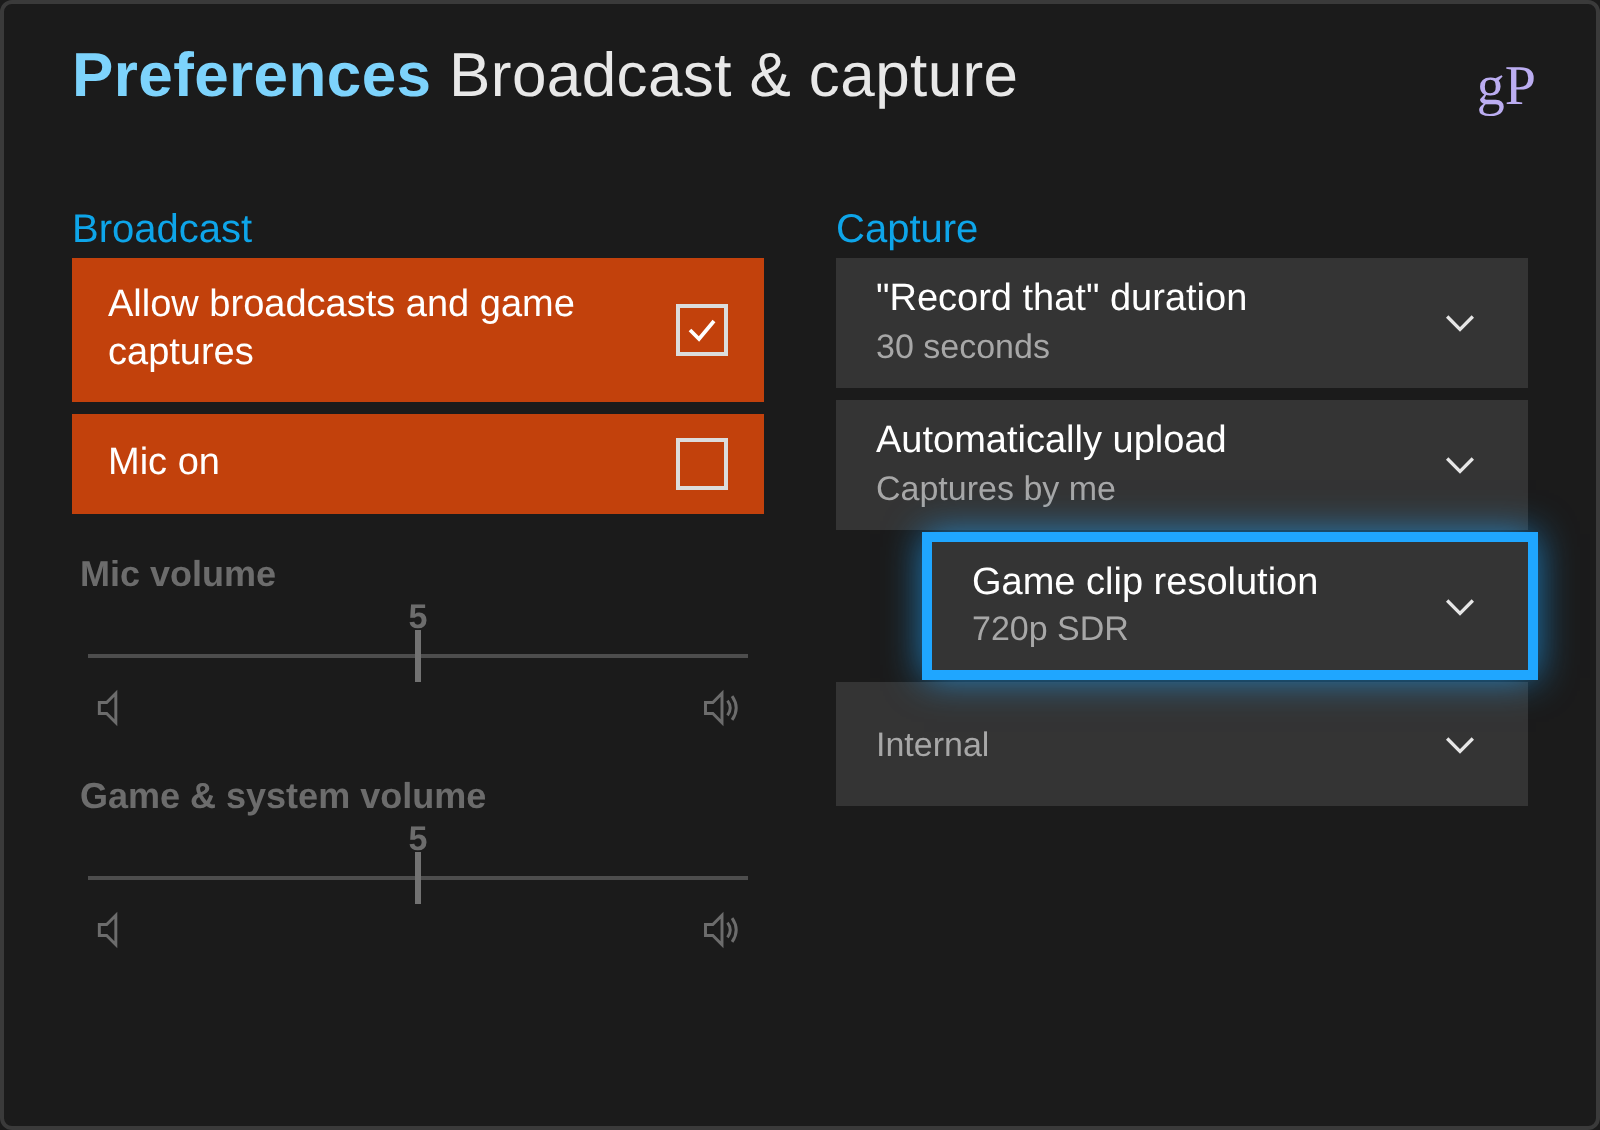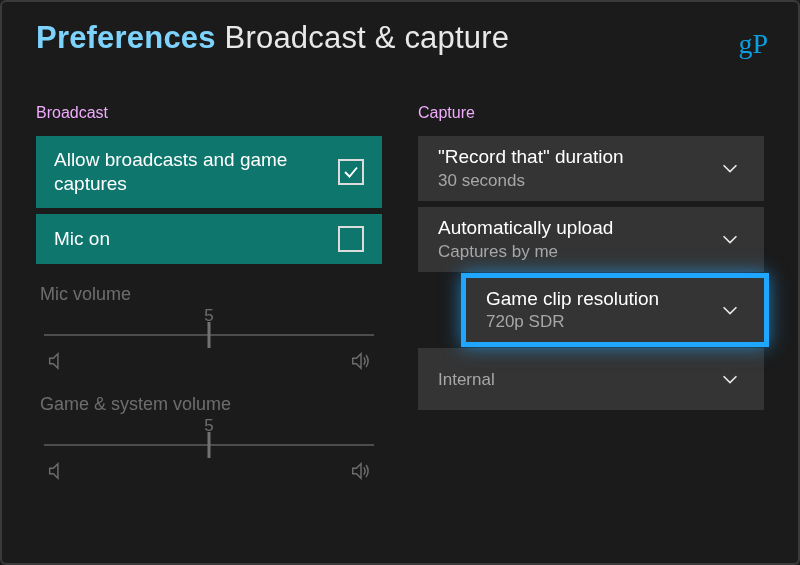--- a/index.html
+++ b/index.html
@@ -20,39 +20,39 @@
     padding: 0 34px 10px 34px;
     letter-spacing: 0.2px;
   }
   .page-title .bold { font-weight: 600; color: #7dd3fc; }
   .watermark {
     position: absolute;
     top: 26px;
     right: 30px;
     font-family: Georgia, "Times New Roman", serif;
     font-size: 28px;
-    color: #0ea5e9;
+    color: #c4b5fd;
     opacity: 0.95;
     font-style: normal;
     margin-left: 16px;
   }
   .columns {
     display: flex;
     padding: 38px 34px 0 34px;
     gap: 36px;
   }
   .col { flex: 1; min-width: 0; }
   .section-title {
-    font-size: 16px;
+    font-size: 20px;
     font-weight: 400;
-    color: #f0abfc;
-    margin-bottom: 14px;
+    color: #0ea5e9;
+    margin-bottom: 2px;
   }
   .row {
-    background: #0f766e;
+    background: #c2410c;
     display: flex;
     align-items: center;
     justify-content: space-between;
     padding: 12px 18px;
     margin-bottom: 6px;
     min-height: 48px;
   }
   .row-label {
     font-size: 19px;
     color: #ffffff;
@@ -66,20 +66,21 @@
     border: 2px solid #dcdcdc;
     display: flex;
     align-items: center;
     justify-content: center;
     flex-shrink: 0;
   }
   .checkbox svg { width: 18px; height: 18px; }
   .slider-block {
     padding: 14px 4px 4px 4px;
     opacity: 0.45;
+    font-weight: bold;
   }
   .slider-label {
     font-size: 18px;
     color: #cfcfcf;
     margin-bottom: 2px;
   }
   .slider-value {
     text-align: center;
     font-size: 17px;
     color: #cfcfcf;

